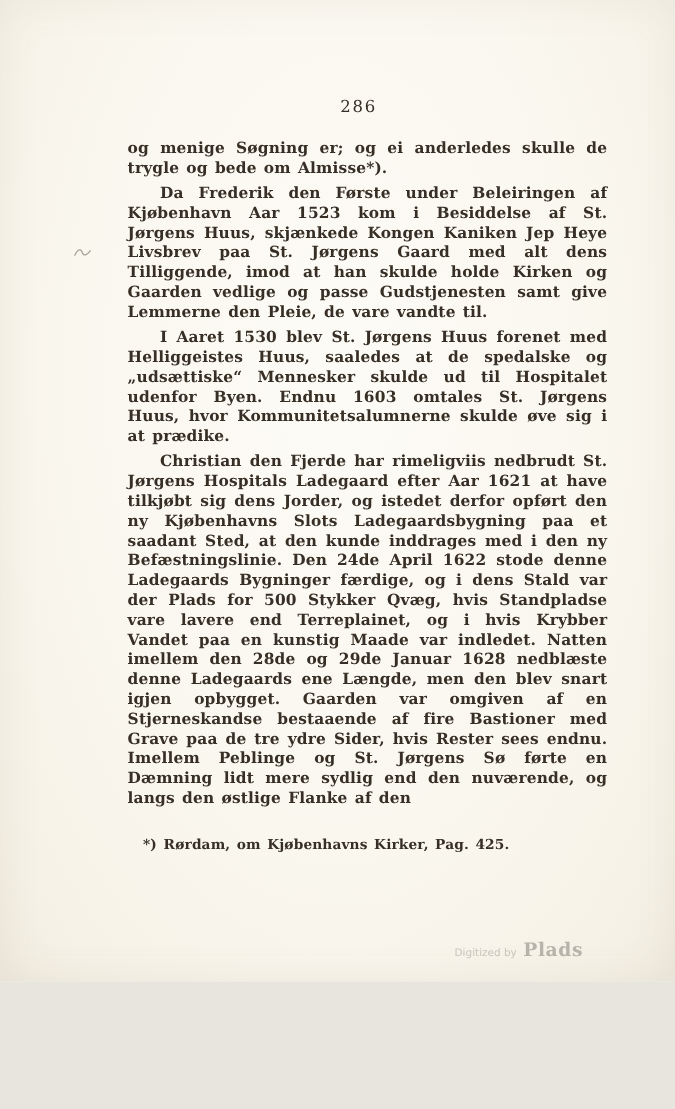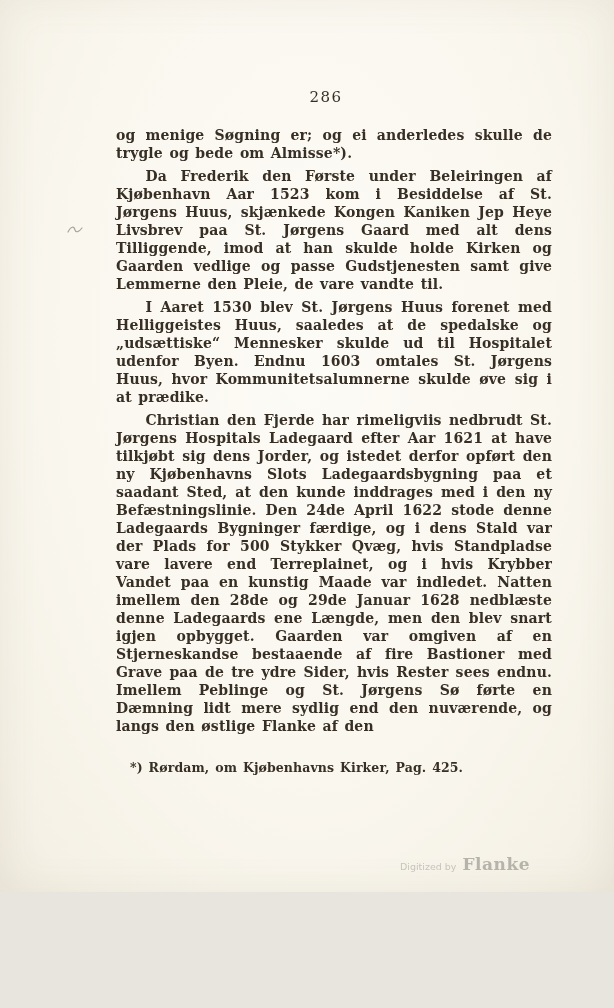--- a/index.html
+++ b/index.html
@@ -116,16 +116,16 @@
     <p class="continuation">og menige Søgning er; og ei anderledes skulle de trygle og bede om Almisse*).</p>
     <p>Da Frederik den Første under Beleiringen af Kjøbenhavn Aar 1523 kom i Besiddelse af St. Jørgens Huus, skjænkede Kongen Kaniken Jep Heye Livsbrev paa St. Jørgens Gaard med alt dens Tilliggende, imod at han skulde holde Kirken og Gaarden vedlige og passe Gudstjenesten samt give Lemmerne den Pleie, de vare vandte til.</p>
     <p>I Aaret 1530 blev St. Jørgens Huus forenet med Helliggeistes Huus, saaledes at de spedalske og „udsættiske“ Mennesker skulde ud til Hospitalet udenfor Byen. Endnu 1603 omtales St. Jørgens Huus, hvor Kommunitetsalumnerne skulde øve sig i at prædike.</p>
     <p>Christian den Fjerde har rimeligviis nedbrudt St. Jørgens Hospitals Ladegaard efter Aar 1621 at have tilkjøbt sig dens Jorder, og istedet derfor opført den ny Kjøbenhavns Slots Ladegaardsbygning paa et saadant Sted, at den kunde inddrages med i den ny Befæstningslinie. Den 24de April 1622 stode denne Ladegaards Bygninger færdige, og i dens Stald var der Plads for 500 Stykker Qvæg, hvis Standpladse vare lavere end Terreplainet, og i hvis Krybber Vandet paa en kunstig Maade var indledet. Natten imellem den 28de og 29de Januar 1628 nedblæste denne Ladegaards ene Længde, men den blev snart igjen opbygget. Gaarden var omgiven af en Stjerneskandse bestaaende af fire Bastioner med Grave paa de tre ydre Sider, hvis Rester sees endnu. Imellem Peblinge og St. Jørgens Sø førte en Dæmning lidt mere sydlig end den nuværende, og langs den østlige Flanke af den</p>
 
     <div class="footnote">*) Rørdam, om Kjøbenhavns Kirker, Pag. 425.</div>
   </div>
 
   <div class="watermark">
     <span class="prefix">Digitized by</span>
-    <span class="google">Flanke</span>
+    <span class="google">Plads</span>
   </div>
 
 </div>
 
 </body></html>

